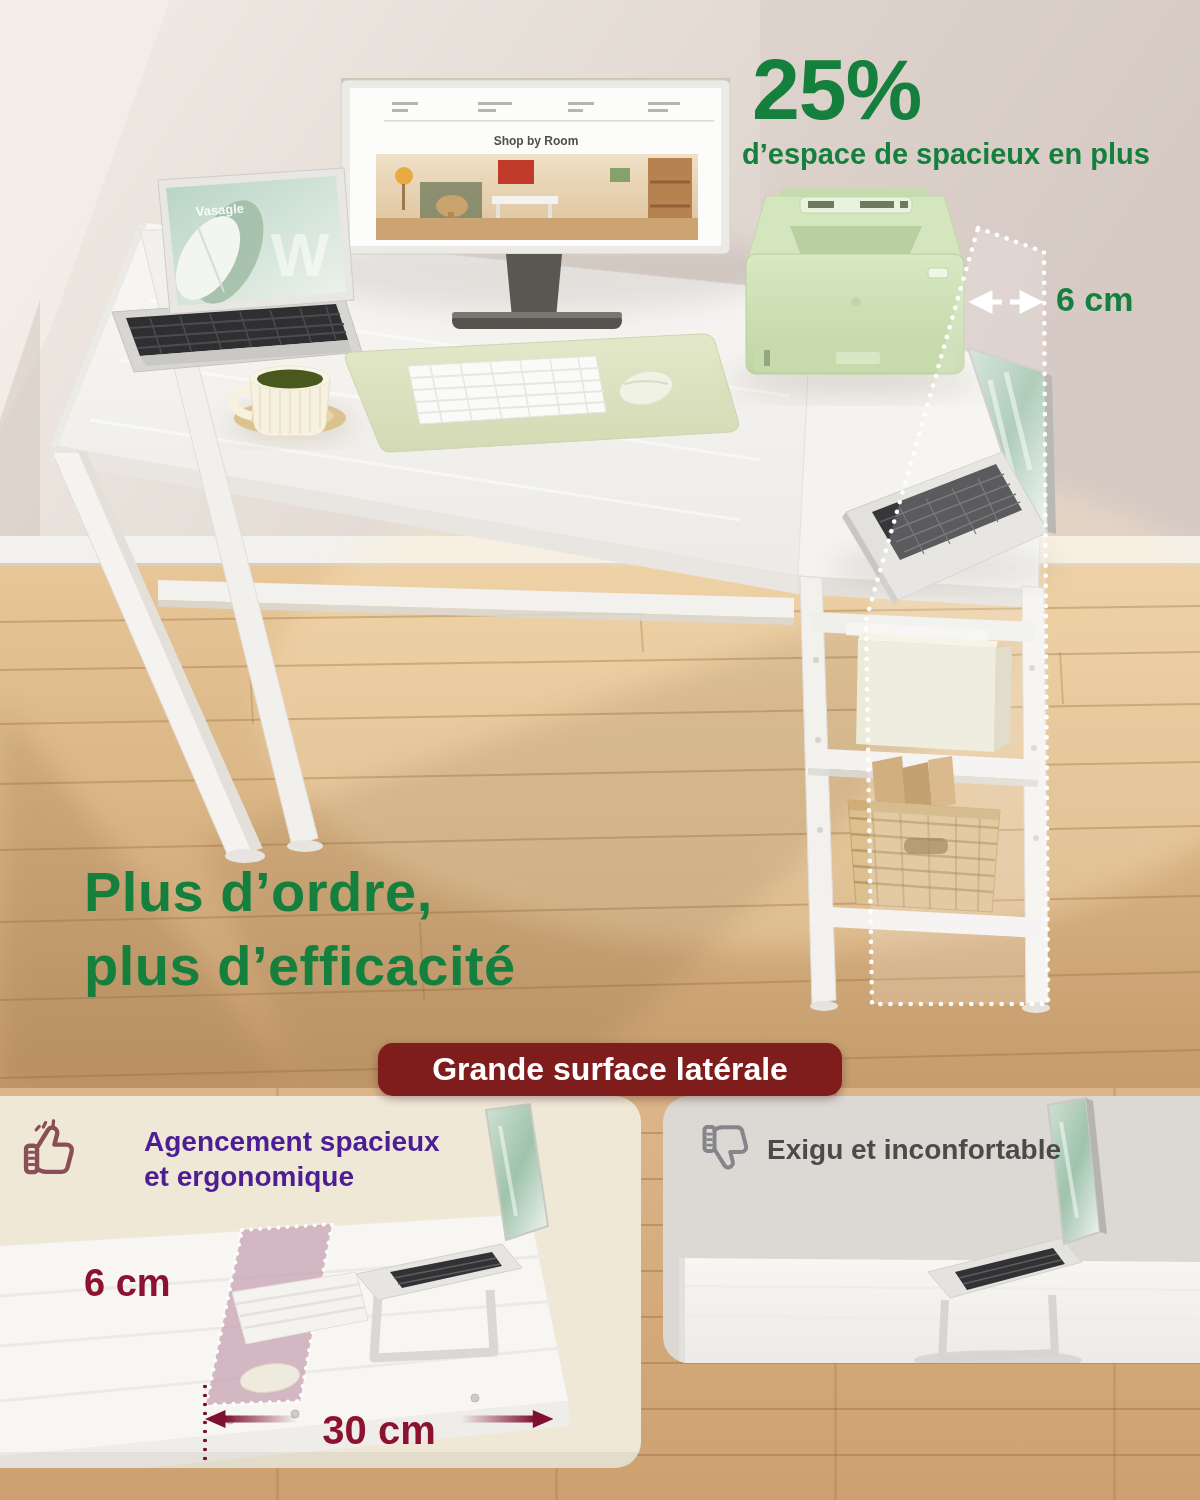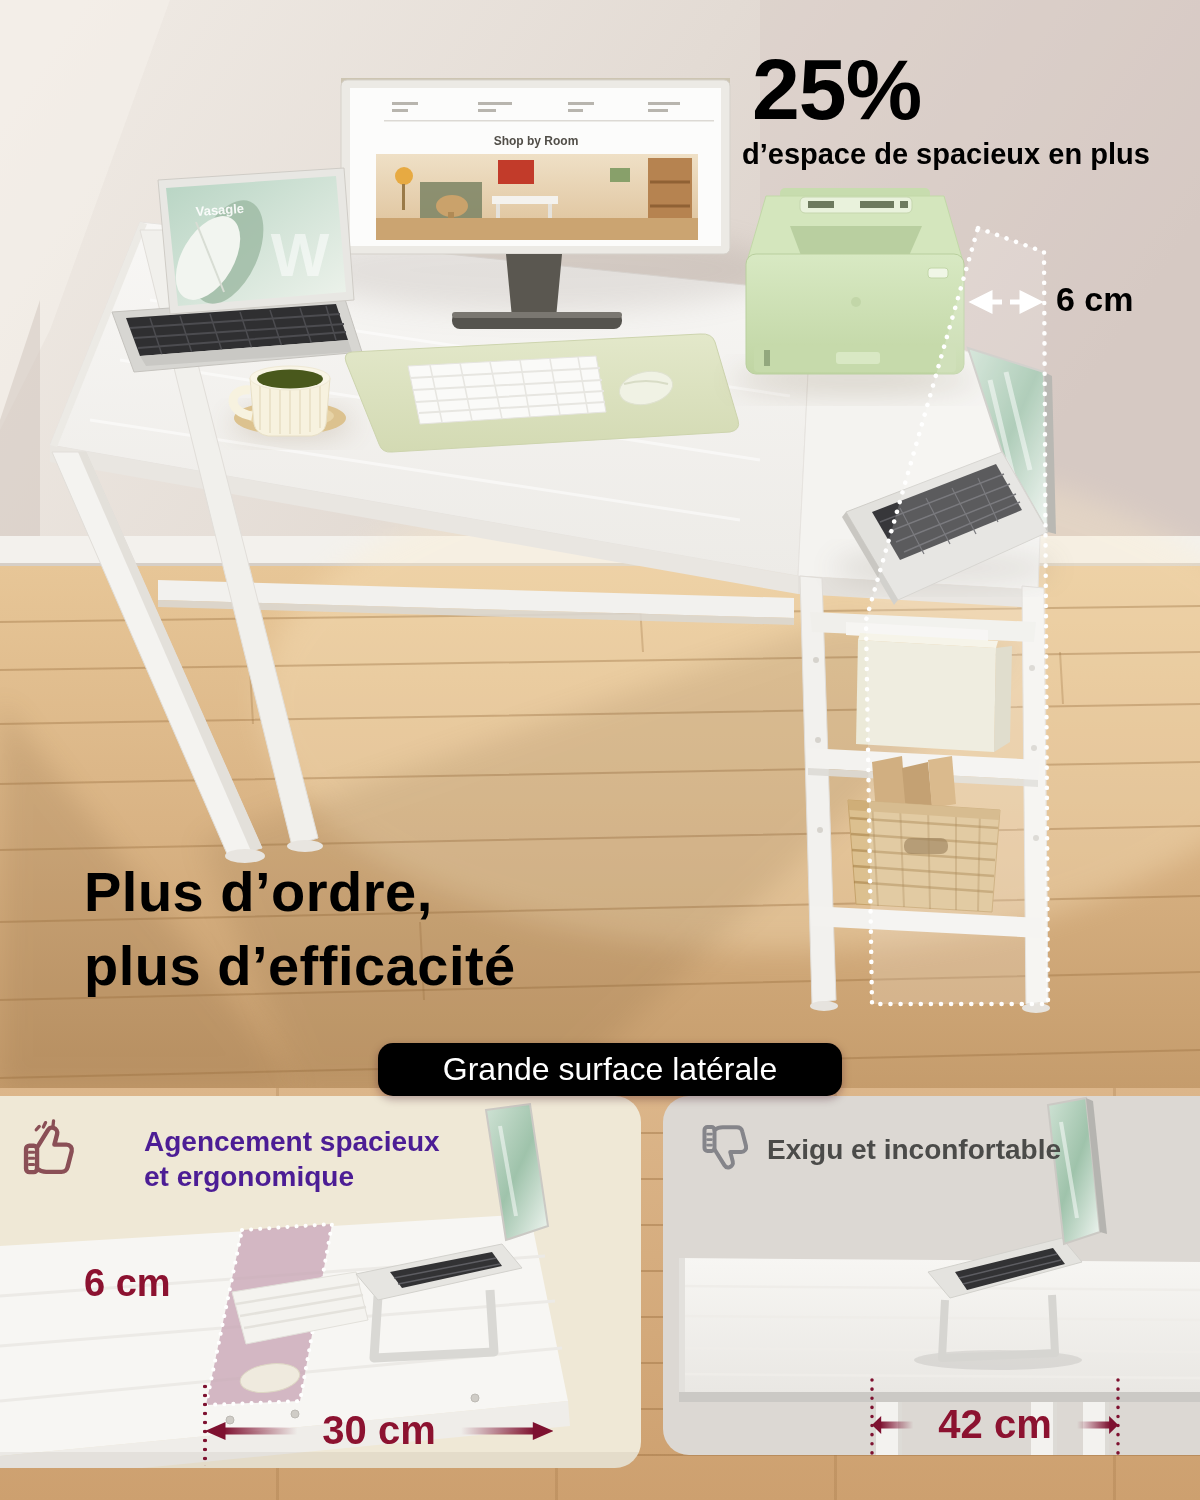--- a/index.html
+++ b/index.html
@@ -1,33 +1,33 @@
 <!DOCTYPE html>
 <html><head>
 <meta charset="utf-8">
 <style>
   html,body{margin:0;padding:0}
   #page{position:relative;width:1200px;height:1500px;overflow:hidden;
         font-family:"Liberation Sans",sans-serif;background:#e6dfd8}
   .abs{position:absolute}
-  .accent{color:#000000}
+  .accent{color:#15803d}
   .h-percent{font-size:86px;font-weight:800;letter-spacing:-1px;line-height:1}
   .h-caption{font-size:29px;font-weight:700}
   .h-six{font-size:34px;font-weight:800}
   .tagline{font-size:56px;font-weight:800;line-height:1;letter-spacing:.5px}
-  .banner{background:#000000;border-radius:15px;color:#fff;display:flex;align-items:center;
-          justify-content:center;font-size:32px;font-weight:400;box-shadow:0 3px 8px rgba(60,10,25,.35)}
+  .banner{background:#7f1d1d;border-radius:15px;color:#fff;display:flex;align-items:center;
+          justify-content:center;font-size:32px;font-weight:700;box-shadow:0 3px 8px rgba(60,10,25,.35)}
   .wood{background:
         repeating-linear-gradient(90deg,transparent 0 276px,rgba(148,104,56,.22) 276px 279px),
         repeating-linear-gradient(180deg,transparent 0 44px,rgba(148,104,56,.38) 44px 46px),
         linear-gradient(180deg,#dcb68a,#cda06f)}
   .panel-label{font-size:28px;font-weight:600;line-height:1.25}
   .m-label{font-size:38px;font-weight:800;color:#8c1230}
   .m-num{font-size:40px;font-weight:800;color:#8c1230;white-space:nowrap}
-  .m-row{display:flex;align-items:center;gap:25px}
+  .m-row{display:flex;gap:25px}
   .m-row svg{flex:1;height:22px;display:block}
   .dotline{width:4px;background-image:radial-gradient(circle,#7e1130 1.7px,transparent 2.1px);
            background-size:4px 9px;background-repeat:repeat-y}
 </style>
 </head>
 <body>
 
 <div id="page">
 
   <svg class="abs" style="left:0;top:0" width="1200" height="1090" viewBox="0 0 1200 1090">
@@ -343,21 +343,21 @@
               <stop offset="0" stop-color="#7e1130" stop-opacity="0"></stop>
               <stop offset="1" stop-color="#7e1130"></stop>
             </linearGradient>
           </defs>
         <polygon points="90,11 70,2 70,20" fill="#7e1130"></polygon>
           <rect x="0" y="7.5" width="72" height="7" fill="url(#fa2)"></rect>
       </svg>
     </div>
   </div>
 
-  <div class="abs" style="left:663px;top:1096px;width:537px;height:359px;background:#dcd8d3;border-radius:26px 0 0 26px;overflow:hidden">
+  <div class="abs" style="left:663px;top:1096px;width:537px;height:267px;background:#dcd8d3;border-radius:26px 0 0 26px;overflow:hidden">
     <svg class="abs" style="left:0;top:0" width="537" height="372" viewBox="0 0 537 372">
       <defs>
         <linearGradient id="ww" x1="0" y1="0" x2="0" y2="1">
           <stop offset="0" stop-color="#f7f6f3"></stop>
             <stop offset="1" stop-color="#e9e7e3"></stop>
         </linearGradient>
         <linearGradient id="lapG3" x1="0" y1="0" x2="1" y2="1">
           <stop offset="0" stop-color="#cfe2d4"></stop>
             <stop offset=".5" stop-color="#9fc3ab"></stop>
             <stop offset="1" stop-color="#f1f6f2"></stop>

